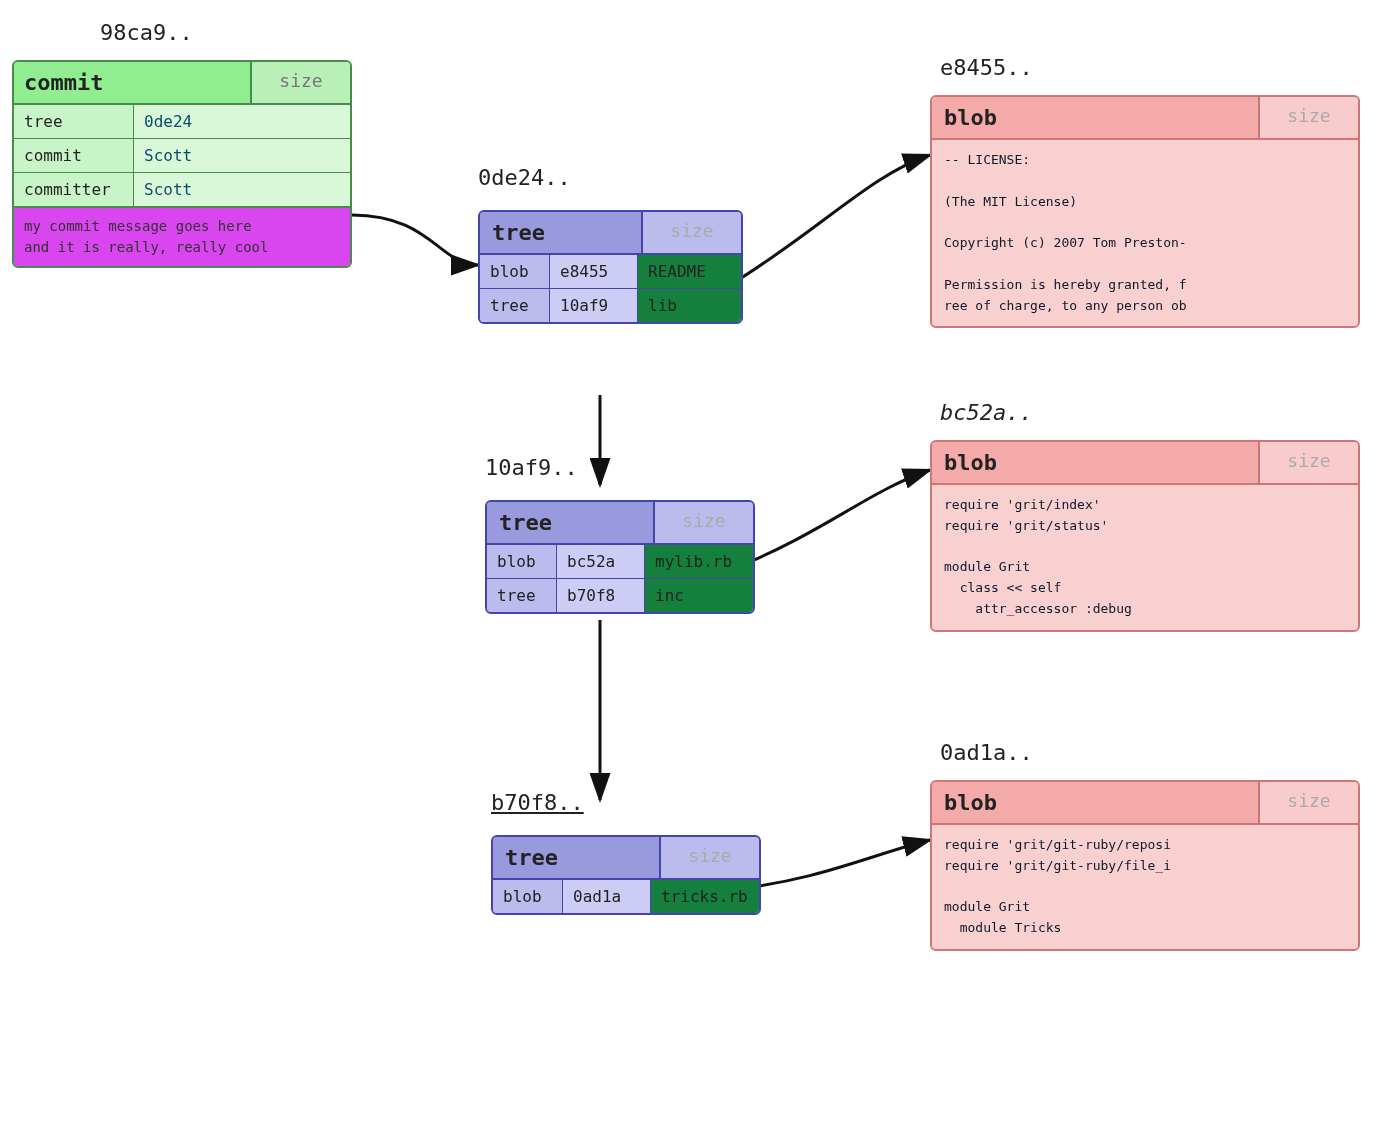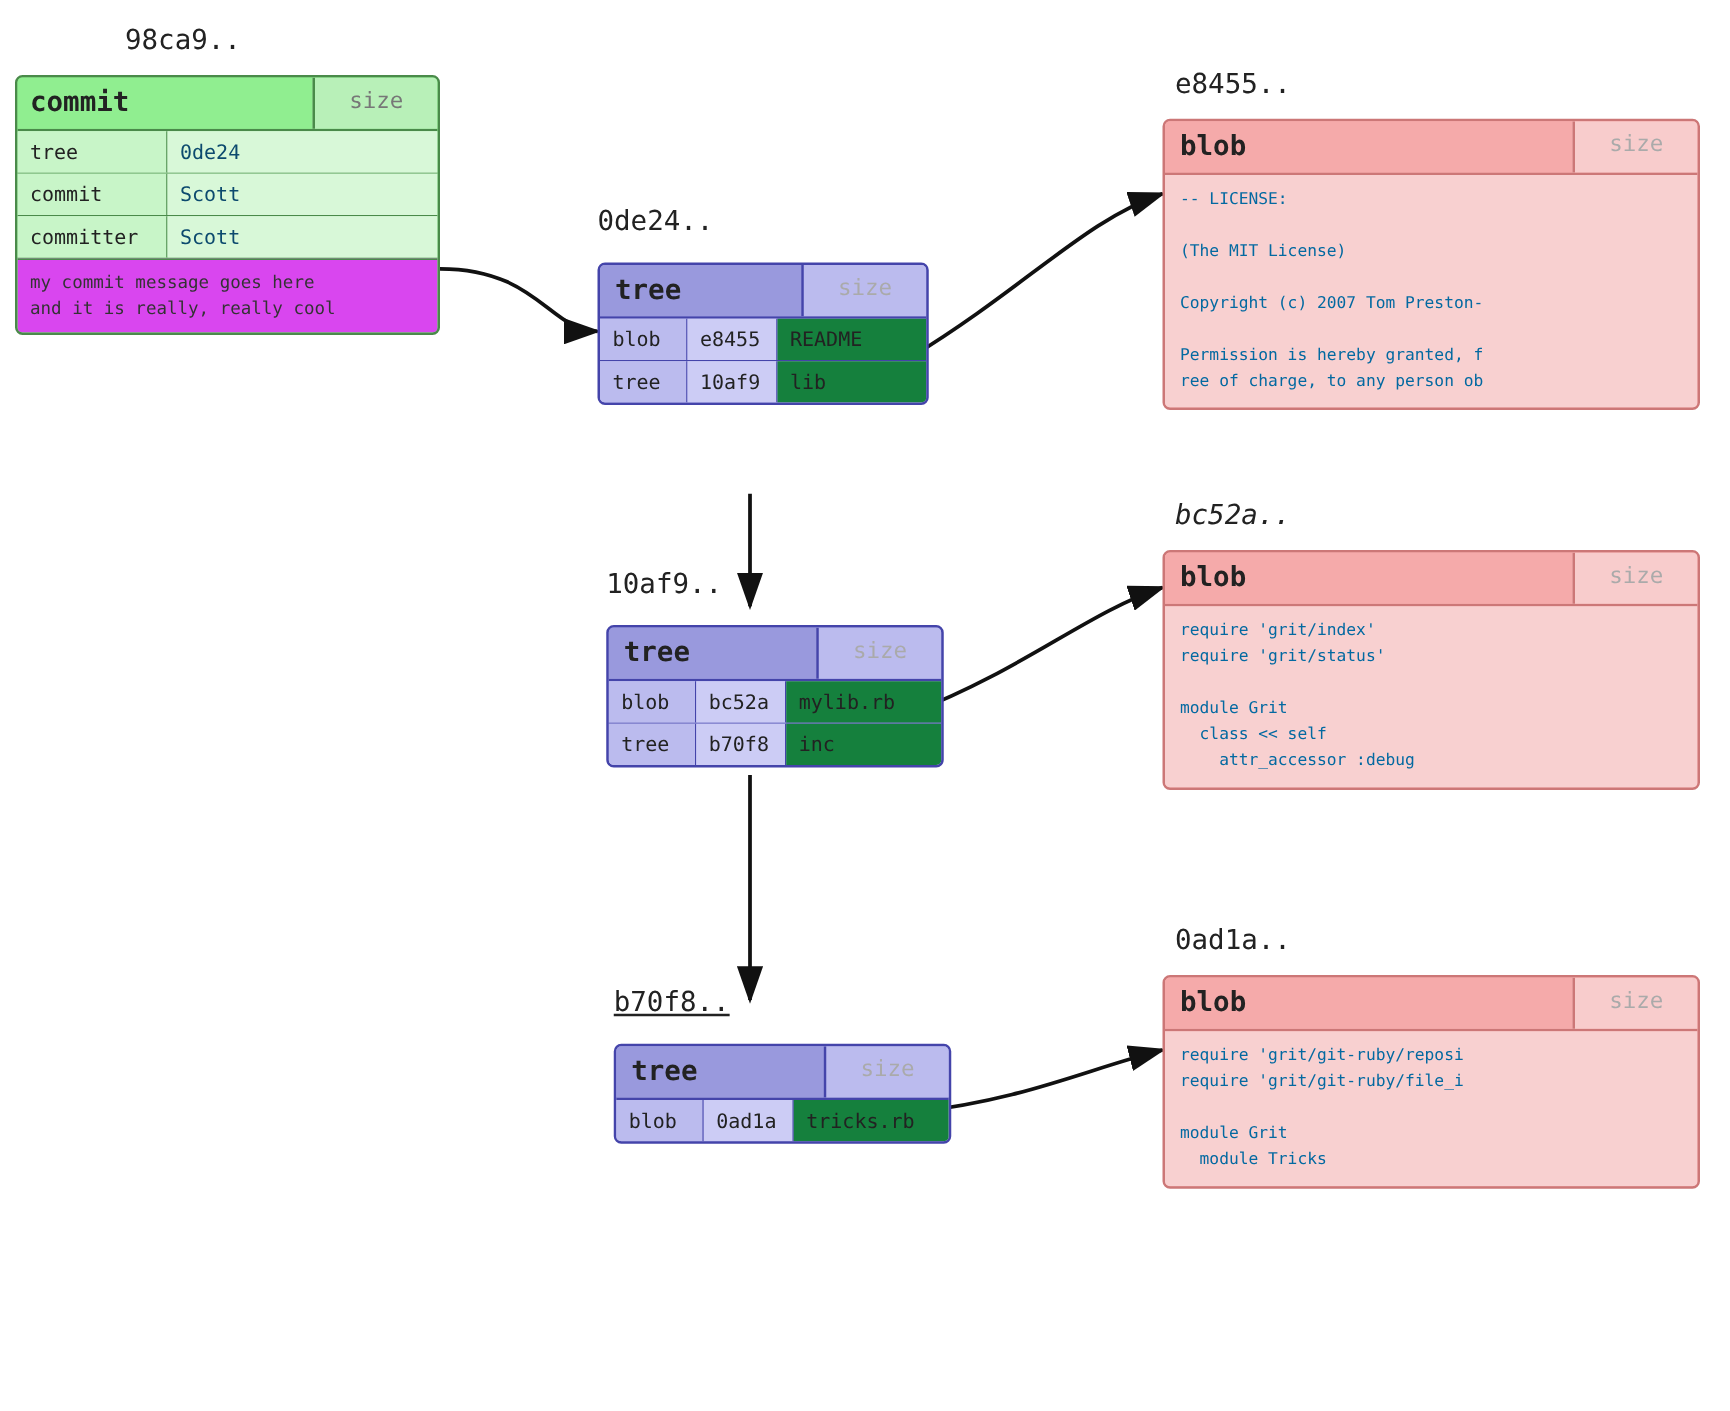--- a/index.html
+++ b/index.html
@@ -124,21 +124,21 @@
     }
     .tree-box .t-cell {
       width: 70px;
       padding: 7px 10px;
       font-size: 16px;
       color: #222;
       border-right: 1px solid #4444aa;
       background: #bbbbee;
     }
     .tree-box .h-cell {
-      width: 72px;
+      width: 88px;
       padding: 7px 10px;
       font-size: 16px;
       color: #222;
       border-right: 1px solid #4444aa;
       background: #ccccf5;
     }
     .tree-box .n-cell {
       flex: 1;
       padding: 7px 10px;
       font-size: 16px;
@@ -172,21 +172,21 @@
       padding: 8px 12px;
       font-size: 18px;
       color: #aaa;
       background: #f8cccc;
       text-align: center;
       border-left: 2px solid #cc7777;
     }
     .blob-box .content-cell {
       padding: 10px 12px;
       font-size: 13px;
-      color: #0369a1;
+      color: #0f172a;
       background: #f8d0d0;
       line-height: 1.6;
     }
 
     
     .box-label {
       position: absolute;
       font-size: 22px;
       color: #222;
       font-family: monospace;

